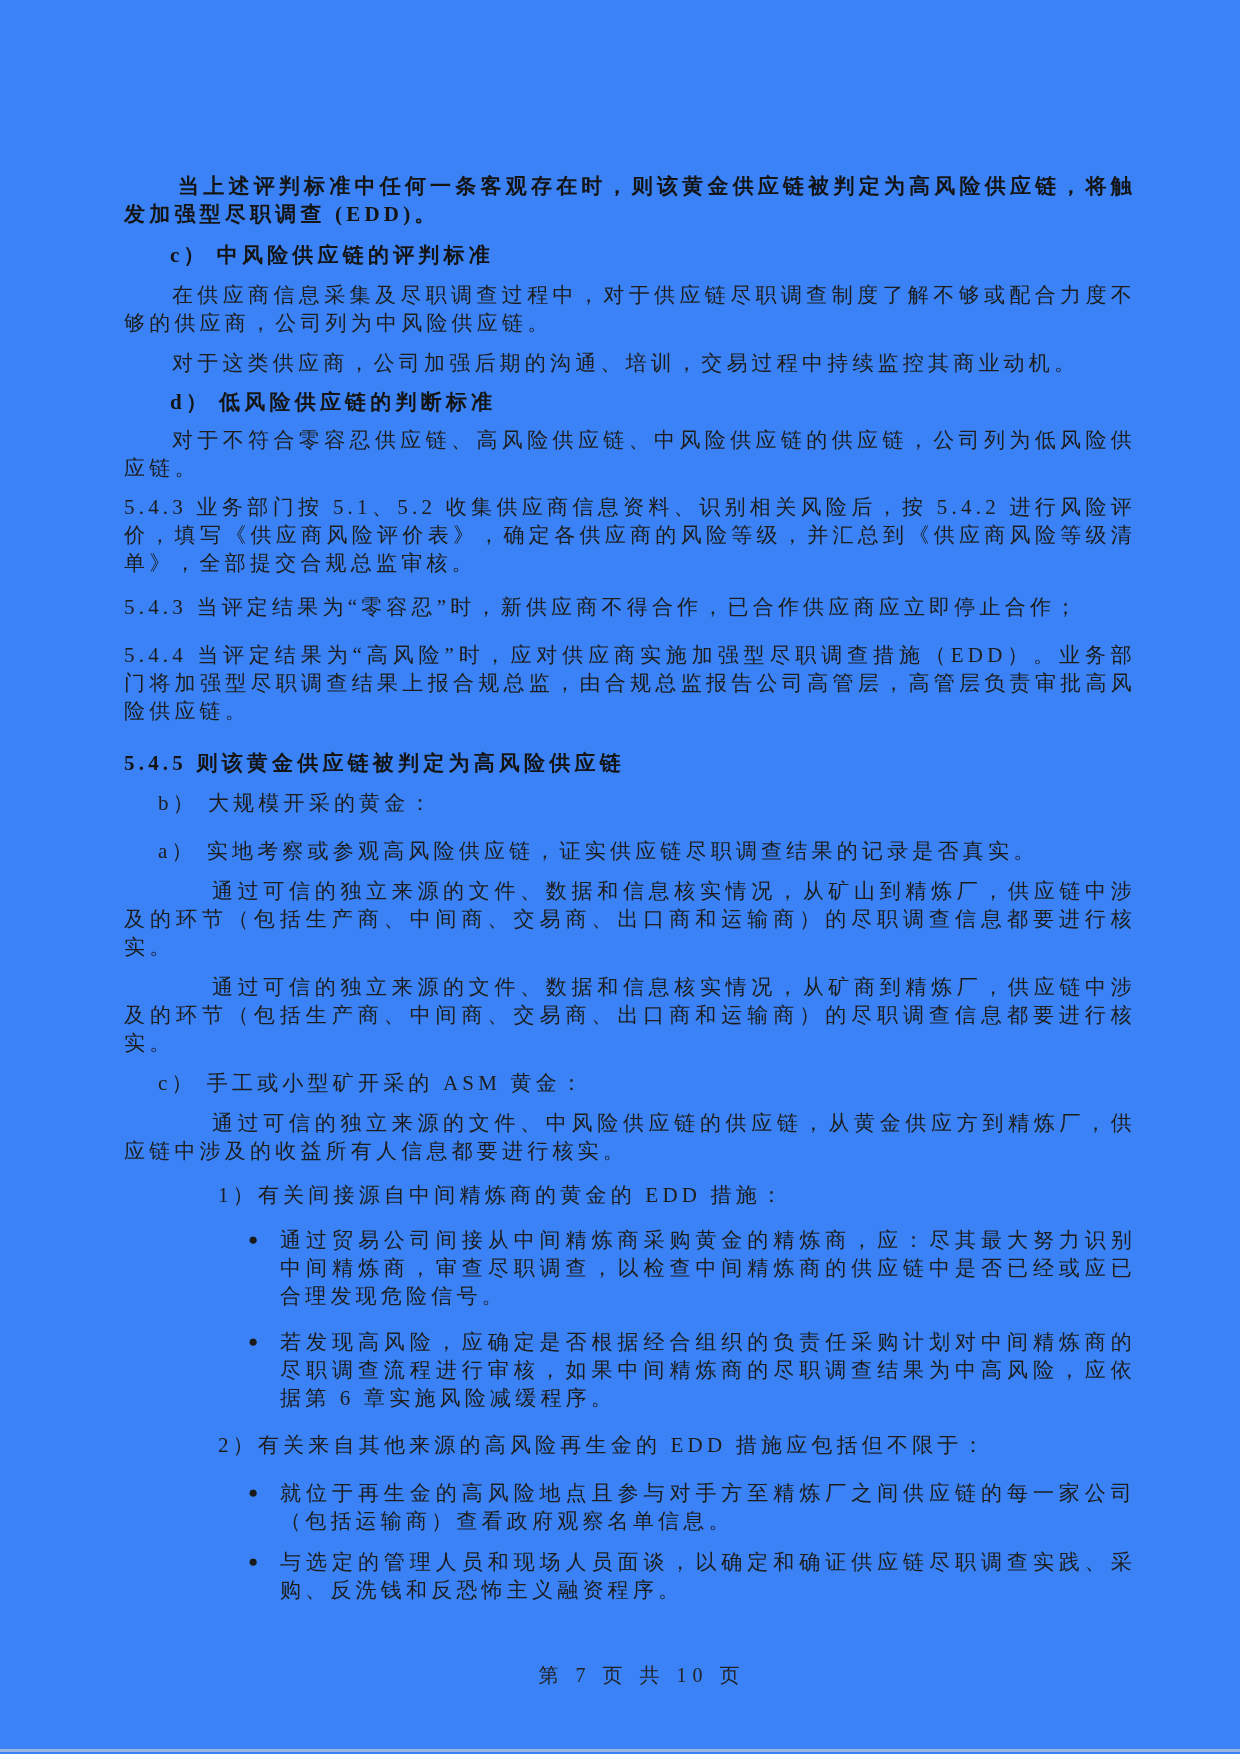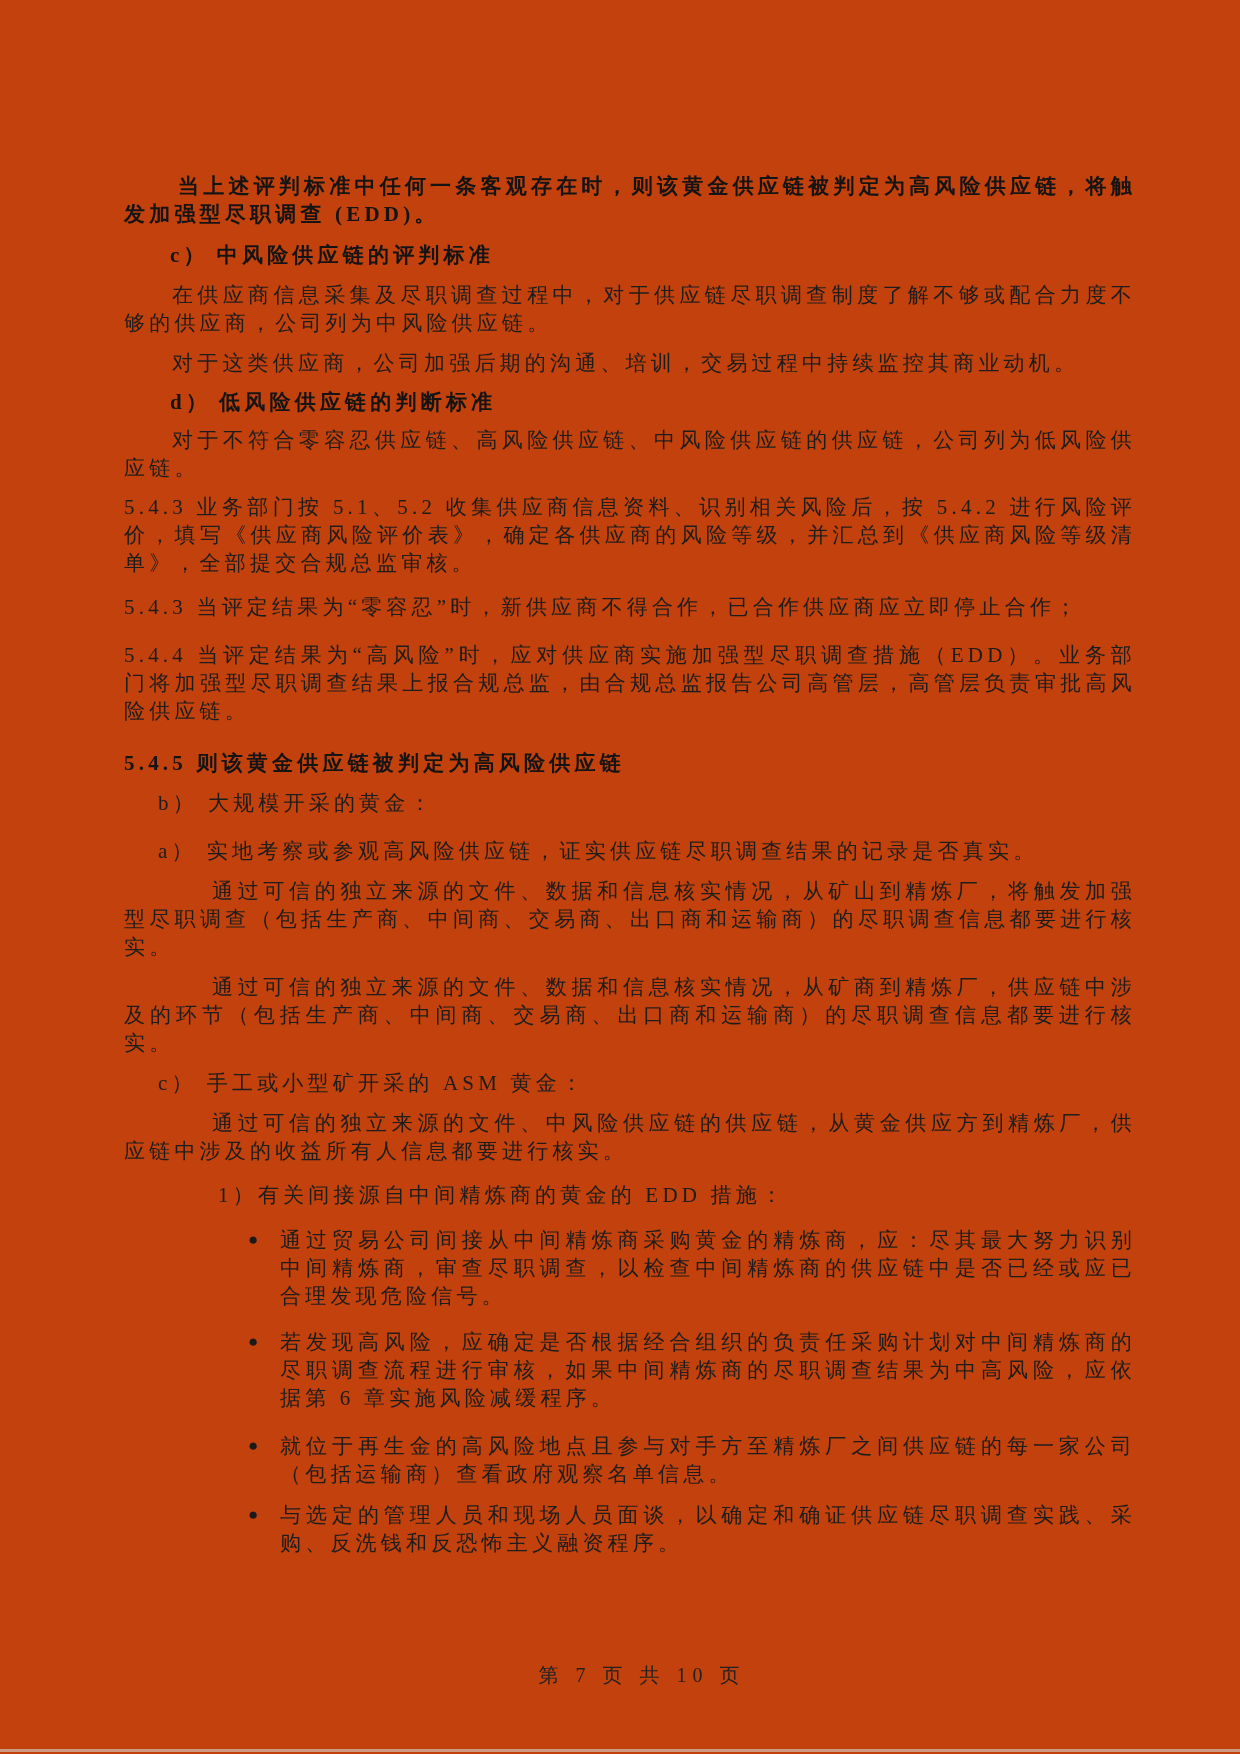--- a/index.html
+++ b/index.html
@@ -1,20 +1,20 @@
 <!DOCTYPE html>
 <html><head>
 <meta charset="utf-8">
 <style>
   html,body{margin:0;padding:0;background:#e8e8e8;}
   .page{
     position:relative;
     width:1240px;height:1754px;
     margin:0 auto;
-    background:#c2410c;
+    background:#3b82f6;
     font-family:"Liberation Serif","DejaVu Serif",serif;
     color:#1d1d1d;
     overflow:hidden;
   }
   .content{position:absolute;left:124px;top:172px;width:1012px;}
   .block{
     font-size:21px;
     line-height:28px;
     letter-spacing:4.2px;
     text-align:justify;
@@ -80,21 +80,21 @@
     <div class="block bold m24">5.4.5 则该黄金供应链被判定为高风险供应链</div>
 
     <div class="block ml-letter">
       <span class="label">b）</span><span>大规模开采的黄金：</span>
     </div>
 
     <div class="block ml-letter m20">
       <span class="label">a）</span><span>实地考察或参观高风险供应链，证实供应链尽职调查结果的记录是否真实。</span>
     </div>
 
-    <div class="block indent3">通过可信的独立来源的文件、数据和信息核实情况，从矿山到精炼厂，将触发加强型尽职调查（包括生产商、中间商、交易商、出口商和运输商）的尽职调查信息都要进行核实。</div>
+    <div class="block indent3">通过可信的独立来源的文件、数据和信息核实情况，从矿山到精炼厂，供应链中涉及的环节（包括生产商、中间商、交易商、出口商和运输商）的尽职调查信息都要进行核实。</div>
 
     <div class="block indent3">通过可信的独立来源的文件、数据和信息核实情况，从矿商到精炼厂，供应链中涉及的环节（包括生产商、中间商、交易商、出口商和运输商）的尽职调查信息都要进行核实。</div>
 
     <div class="block ml-letter">
       <span class="label">c）</span><span>手工或小型矿开采的 ASM 黄金：</span>
     </div>
 
 
     <div class="block indent3">通过可信的独立来源的文件、中风险供应链的供应链，从黄金供应方到精炼厂，供应链中涉及的收益所有人信息都要进行核实。</div>
 
@@ -105,20 +105,23 @@
     <div class="block bullet m17">
       <span class="dot">●</span>
       <div class="btext">通过贸易公司间接从中间精炼商采购黄金的精炼商，应：尽其最大努力识别中间精炼商，审查尽职调查，以检查中间精炼商的供应链中是否已经或应已合理发现危险信号。</div>
     </div>
 
     <div class="block bullet m18">
       <span class="dot">●</span>
       <div class="btext">若发现高风险，应确定是否根据经合组织的负责任采购计划对中间精炼商的尽职调查流程进行审核，如果中间精炼商的尽职调查结果为中高风险，应依据第 6 章实施风险减缓程序。</div>
     </div>
 
+    <div class="block ml-num m19">
+      <span>2）</span><span>有关来自其他来源的高风险再生金的 EDD 措施应包括但不限于：</span>
+    </div>
 
     <div class="block bullet m20">
       <span class="dot">●</span>
       <div class="btext">就位于再生金的高风险地点且参与对手方至精炼厂之间供应链的每一家公司（包括运输商）查看政府观察名单信息。</div>
     </div>
 
     <div class="block bullet m13">
       <span class="dot">●</span>
       <div class="btext">与选定的管理人员和现场人员面谈，以确定和确证供应链尽职调查实践、采购、反洗钱和反恐怖主义融资程序。</div>
     </div>

